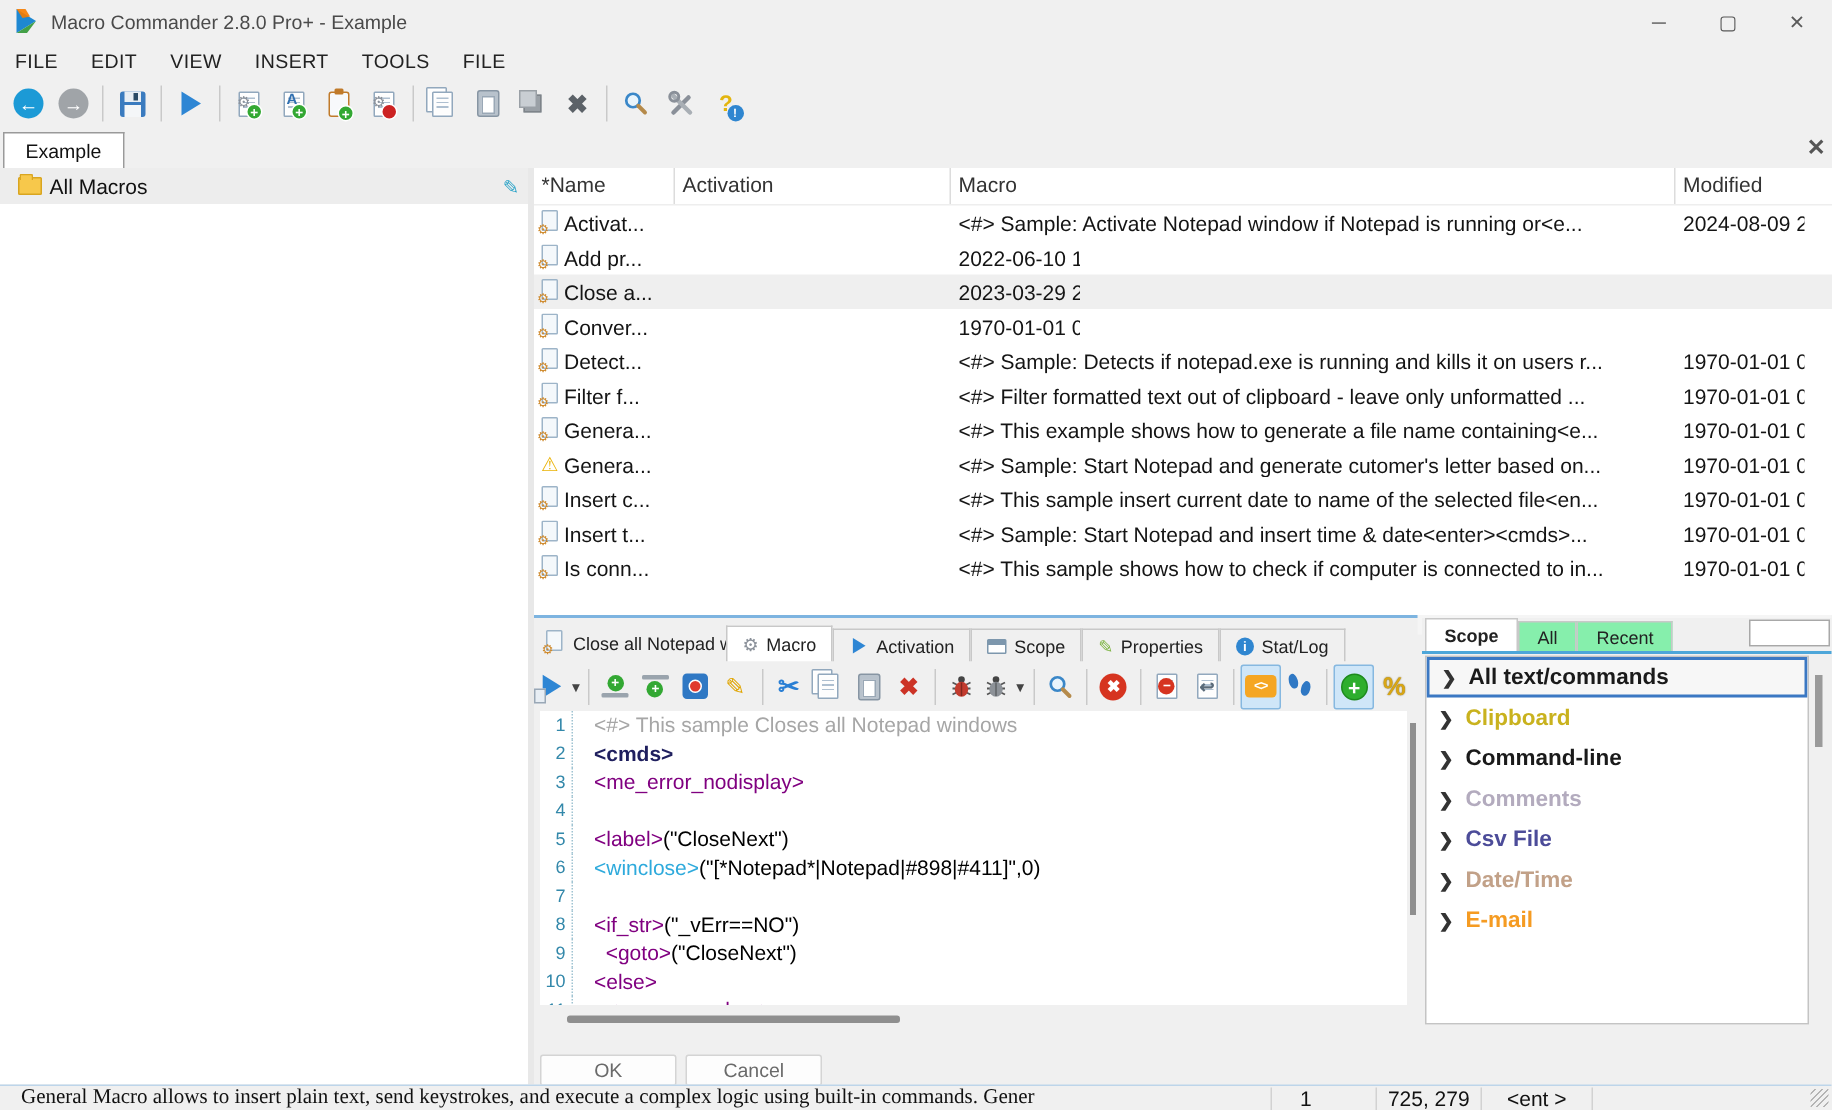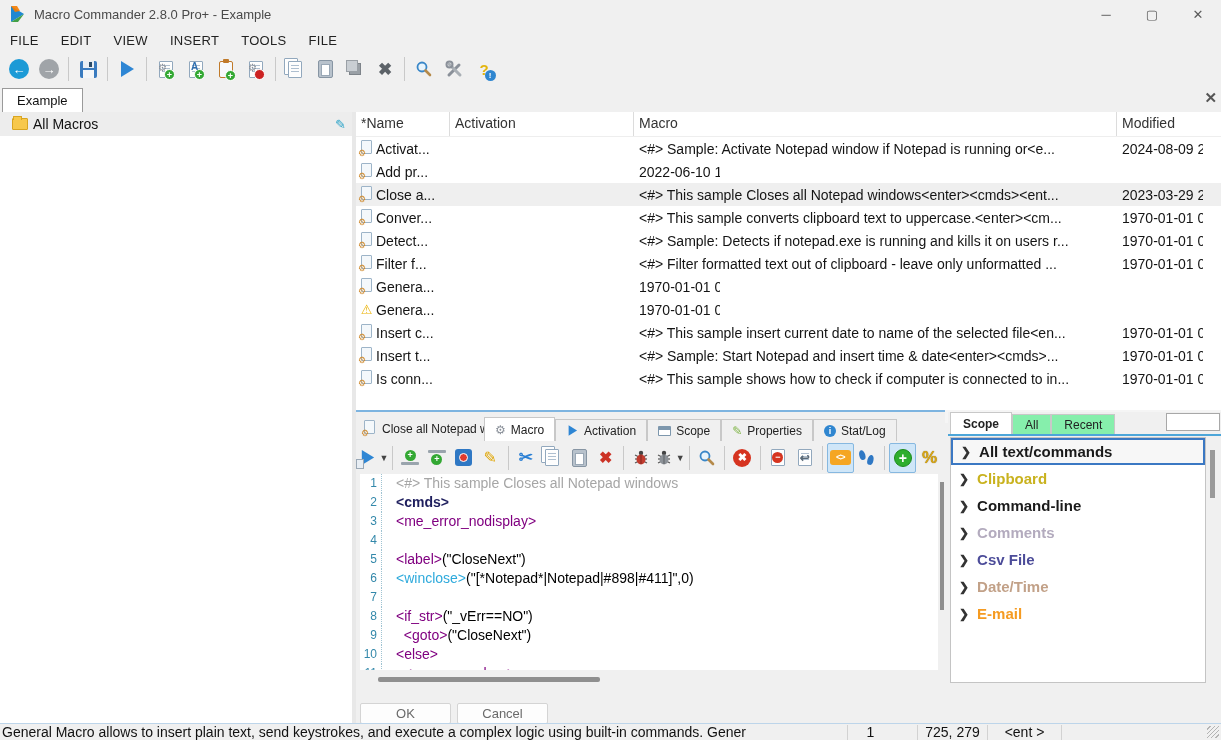--- a/index.html
+++ b/index.html
@@ -146,21 +146,21 @@
   .gitem { height:27px; display:flex; align-items:center; gap:8px; padding-left:8px;
     font-size:15px; font-weight:600; }
   .gitem.sel { border:2px solid #3b78c3; background:#f7f7f7; }
   .gchev { font-size:12px; font-weight:bold; color:#333; }
   #palette-vscroll { position:absolute; left:262px; top:30px; width:5px; height:240px; }
   #palette-vscroll .thumb { position:absolute; top:8px; width:5px; height:48px; background:#9a9a9a; }
 
   
   #statusbar { position:absolute; left:0; top:723px; width:1221px; height:17px; background:#f0f0f0;
     border-top:1px solid #bdd5ea; display:flex; align-items:center; font-size:14px; color:#111; }
-  #status-msg { padding-left:2px; width:854px; white-space:nowrap; overflow:hidden; }
+  #status-msg { padding-left:14px; width:854px; white-space:nowrap; overflow:hidden;font-family:Liberation Serif, serif; }
   .scell { border-left:1px solid #d2d2d2; height:15px; display:flex; align-items:center;
     justify-content:center; white-space:nowrap; }
   #grip { position:absolute; right:2px; bottom:2px; width:12px; height:12px;
     background:repeating-linear-gradient(135deg, transparent 0 2px, #b4b4b4 2px 3px); }
 
   svg { display:block; }
 </style>
 </head>
 <body>
 
@@ -339,33 +339,31 @@
       </div>
       <div class="trow sel">
         <div class="td name col-name">
           <span class="rowic">
             <span class="d"></span>
             <span class="g">⚙</span>
           </span>
           <span>Close a...</span>
         </div>
         <div class="td col-act"></div>
-        <div class="td col-macro">&lt;#&gt; This sample Closes all Notepad windows&lt;enter&gt;&lt;cmds&gt;&lt;ent...</div>
         <div class="td col-mod">2023-03-29 2</div>
       </div>
       <div class="trow">
         <div class="td name col-name">
           <span class="rowic">
             <span class="d"></span>
             <span class="g">⚙</span>
           </span>
           <span>Conver...</span>
         </div>
         <div class="td col-act"></div>
-        <div class="td col-macro">&lt;#&gt; This sample converts clipboard text to uppercase.&lt;enter&gt;&lt;cm...</div>
         <div class="td col-mod">1970-01-01 0</div>
       </div>
       <div class="trow">
         <div class="td name col-name">
           <span class="rowic">
             <span class="d"></span>
             <span class="g">⚙</span>
           </span>
           <span>Detect...</span>
         </div>
@@ -387,28 +385,30 @@
       </div>
       <div class="trow">
         <div class="td name col-name">
           <span class="rowic">
             <span class="d"></span>
             <span class="g">⚙</span>
           </span>
           <span>Genera...</span>
         </div>
         <div class="td col-act"></div>
+        <div class="td col-macro">&lt;#&gt; This example shows how to generate a file name containing&lt;e...</div>
         <div class="td col-mod">1970-01-01 0</div>
       </div>
       <div class="trow">
         <div class="td name col-name">
           <span class="warnic">⚠</span>
           <span>Genera...</span>
         </div>
         <div class="td col-act"></div>
+        <div class="td col-macro">&lt;#&gt; Sample: Start Notepad and generate cutomer's letter based on...</div>
         <div class="td col-mod">1970-01-01 0</div>
       </div>
       <div class="trow">
         <div class="td name col-name">
           <span class="rowic">
             <span class="d"></span>
             <span class="g">⚙</span>
           </span>
           <span>Insert c...</span>
         </div>

